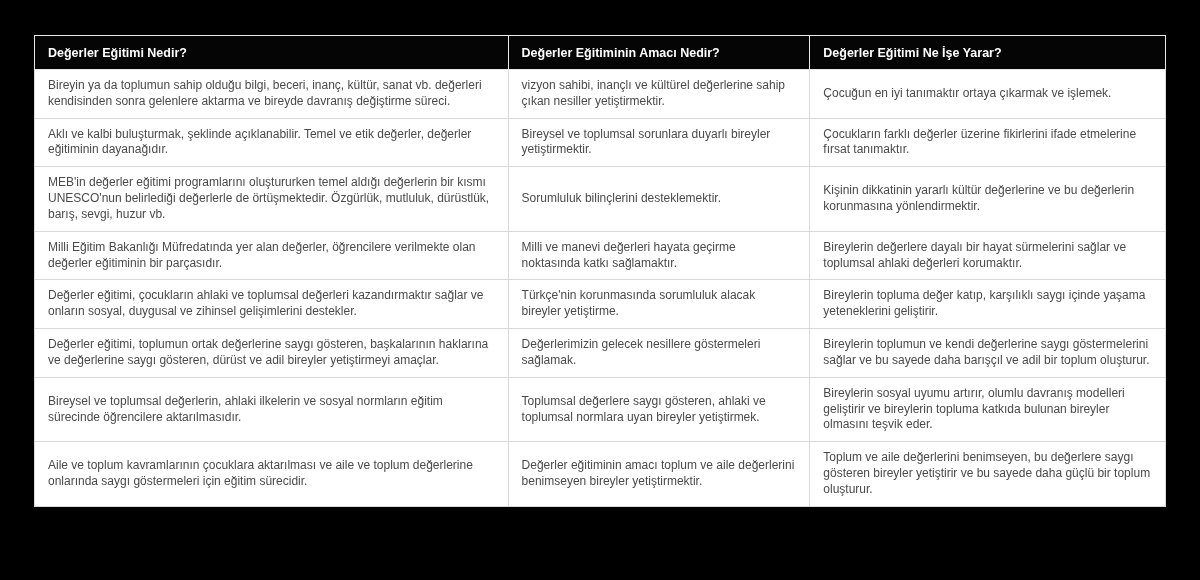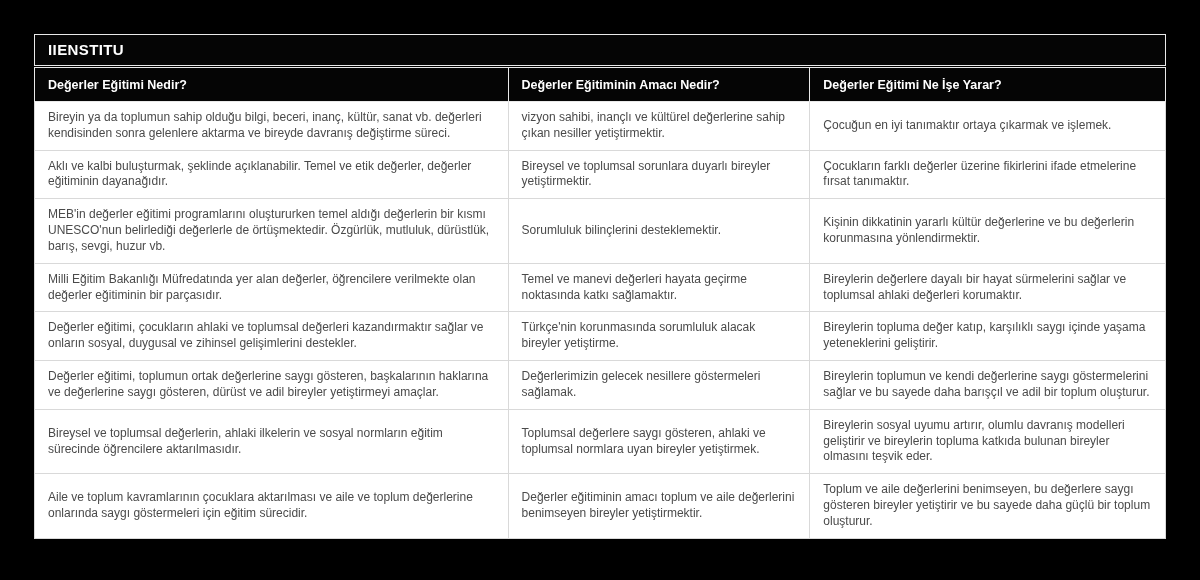--- a/index.html
+++ b/index.html
@@ -55,23 +55,20 @@
     vertical-align: middle;
     text-align: left;
     padding: 8px 13px;
   }
 </style>
 </head>
 <body>
 
 <div class="widget">
 
-  <div class="title-bar">
-    <span>IIENSTITU</span>
-  </div>
 
   <table class="values-table">
     <colgroup>
       <col class="c1">
         <col class="c2">
         <col class="c3">
     </colgroup>
     <thead>
       <tr>
         <th>Değerler Eğitimi Nedir?</th>
@@ -90,21 +87,21 @@
         <td>Bireysel ve toplumsal sorunlara duyarlı bireyler yetiştirmektir.</td>
         <td>Çocukların farklı değerler üzerine fikirlerini ifade etmelerine fırsat tanımaktır.</td>
       </tr>
       <tr>
         <td>MEB'in değerler eğitimi programlarını oluştururken temel aldığı değerlerin bir kısmı UNESCO'nun belirlediği değerlerle de örtüşmektedir. Özgürlük, mutluluk, dürüstlük, barış, sevgi, huzur vb.</td>
         <td>Sorumluluk bilinçlerini desteklemektir.</td>
         <td>Kişinin dikkatinin yararlı kültür değerlerine ve bu değerlerin korunmasına yönlendirmektir.</td>
       </tr>
       <tr>
         <td>Milli Eğitim Bakanlığı Müfredatında yer alan değerler, öğrencilere verilmekte olan değerler eğitiminin bir parçasıdır.</td>
-        <td>Temel ve manevi değerleri hayata geçirme noktasında katkı sağlamaktır.</td>
+        <td>Milli ve manevi değerleri hayata geçirme noktasında katkı sağlamaktır.</td>
         <td>Bireylerin değerlere dayalı bir hayat sürmelerini sağlar ve toplumsal ahlaki değerleri korumaktır.</td>
       </tr>
       <tr>
         <td>Değerler eğitimi, çocukların ahlaki ve toplumsal değerleri kazandırmaktır sağlar ve onların sosyal, duygusal ve zihinsel gelişimlerini destekler.</td>
         <td>Türkçe'nin korunmasında sorumluluk alacak bireyler yetiştirme.</td>
         <td>Bireylerin topluma değer katıp, karşılıklı saygı içinde yaşama yeteneklerini geliştirir.</td>
       </tr>
       <tr>
         <td>Değerler eğitimi, toplumun ortak değerlerine saygı gösteren, başkalarının haklarına ve değerlerine saygı gösteren, dürüst ve adil bireyler yetiştirmeyi amaçlar.</td>
         <td>Değerlerimizin gelecek nesillere göstermeleri sağlamak.</td>

